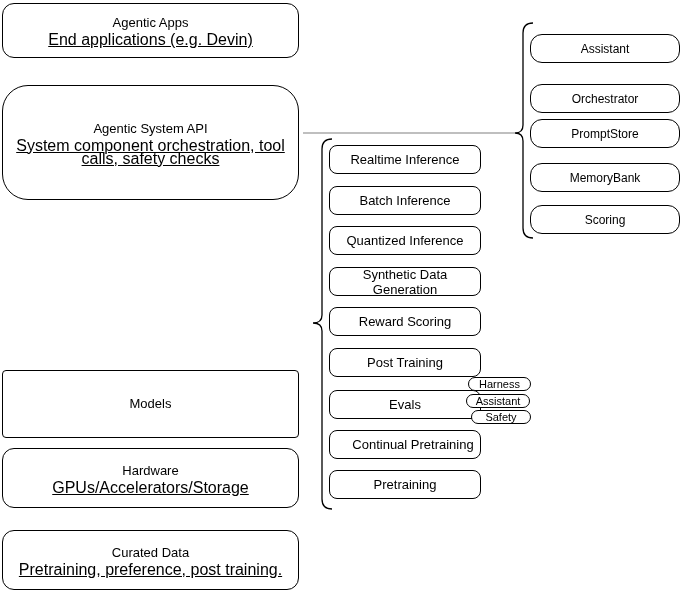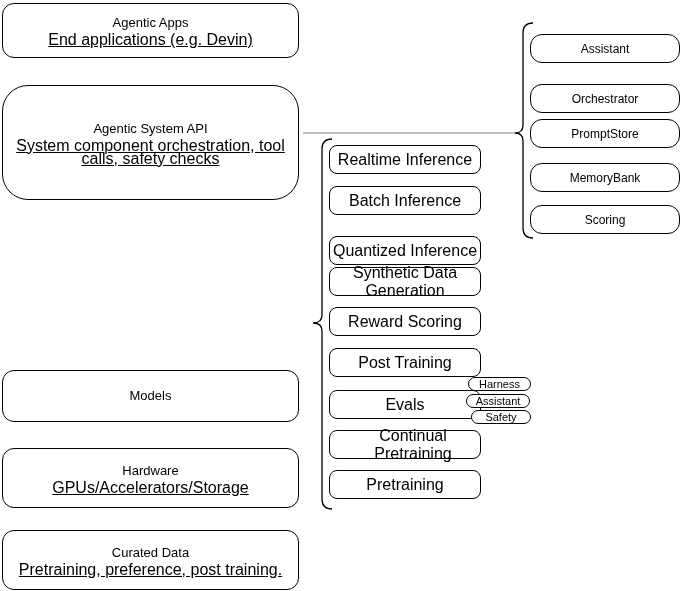--- a/index.html
+++ b/index.html
@@ -20,21 +20,21 @@
     flex-direction: column;
     align-items: center;
     justify-content: center;
     text-align: center;
   }
   
   .stack-node { left: 2px; width: 297px; }
   .stack-node .title { font-size: 13px; line-height: 16px; }
   .stack-node .subtitle { font-size: 16px; line-height: 13px; margin-top: 2px; text-decoration: underline; }
   
-  .tool-node { left: 329px; width: 152px; height: 29px; border-radius: 8px; font-size: 16px; }
+  .tool-node { left: 329px; width: 152px; height: 29px; border-radius: 8px; font-size: 13px; }
   
   .comp-node { left: 530px; width: 150px; height: 29px; border-radius: 12px; font-size: 12px; }
   
   .pill {
     position: absolute;
     box-sizing: border-box;
     border: 1px solid #000;
     background: #fff;
     border-radius: 8px;
     font-size: 11px;
@@ -71,41 +71,41 @@
     <div class="title">Agentic Apps</div>
     <div class="subtitle">End applications (e.g. Devin)</div>
   </div>
 
   <div class="node stack-node" style="top:85px; height:115px; border-radius:26px;">
     <div class="title">Agentic System API</div>
     <div class="subtitle">System component orchestration, tool calls, safety checks</div>
   </div>
 
 
-  <div class="node stack-node" style="top:370px; height:52px; border-radius:12px;">
+  <div class="node stack-node" style="top:370px; height:68px; border-radius:4px;">
     <div class="title">Models</div>
   </div>
 
   <div class="node stack-node" style="top:448px; height:60px; border-radius:12px;">
     <div class="title">Hardware</div>
     <div class="subtitle">GPUs/Accelerators/Storage</div>
   </div>
 
   <div class="node stack-node" style="top:530px; height:60px; border-radius:12px;">
     <div class="title">Curated Data</div>
     <div class="subtitle">Pretraining, preference, post training.</div>
   </div>
 
   <div class="node tool-node" style="top:145px;">
     <span>Realtime Inference</span>
   </div>
   <div class="node tool-node" style="top:186px;">
     <span>Batch Inference</span>
   </div>
-  <div class="node tool-node" style="top:236px;text-align:center;">
+  <div class="node tool-node" style="top:226px;text-align:center;">
     <span>Quantized Inference</span>
   </div>
   <div class="node tool-node" style="top:267px;">
     <span>Synthetic Data Generation</span>
   </div>
   <div class="node tool-node" style="top:307px;">
     <span>Reward Scoring</span>
   </div>
   <div class="node tool-node" style="top:348px;">
     <span>Post Training</span>

